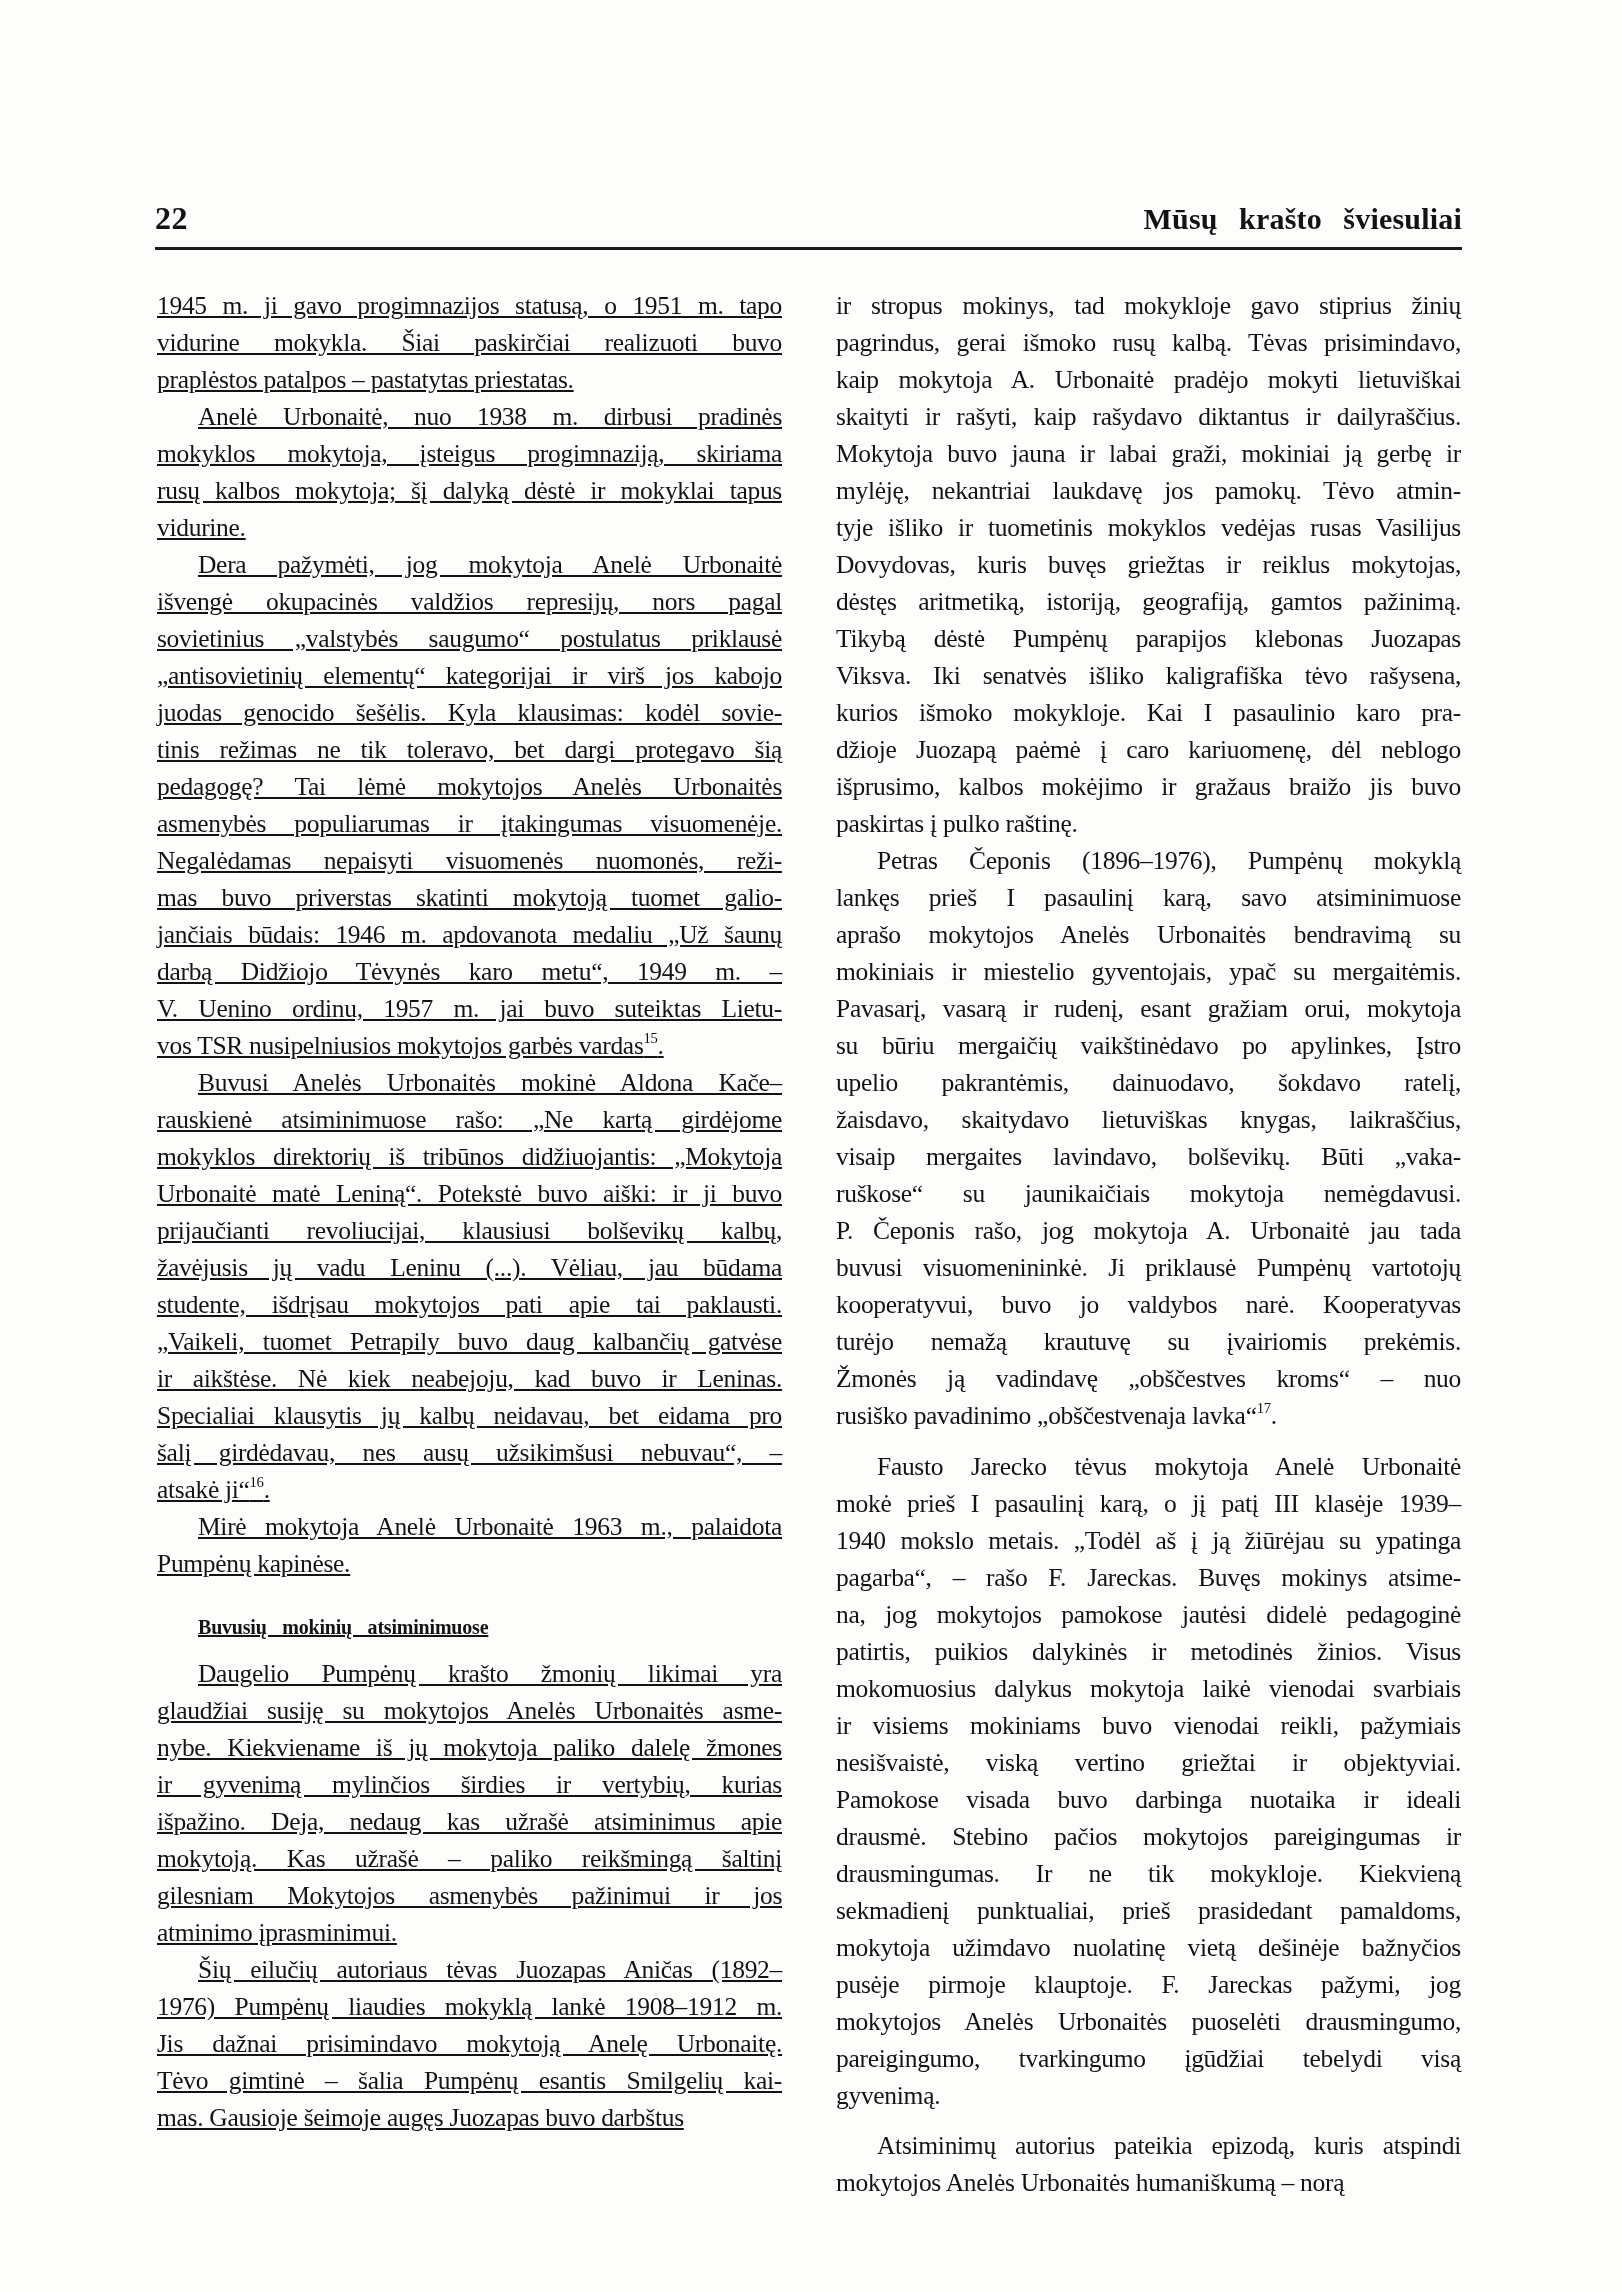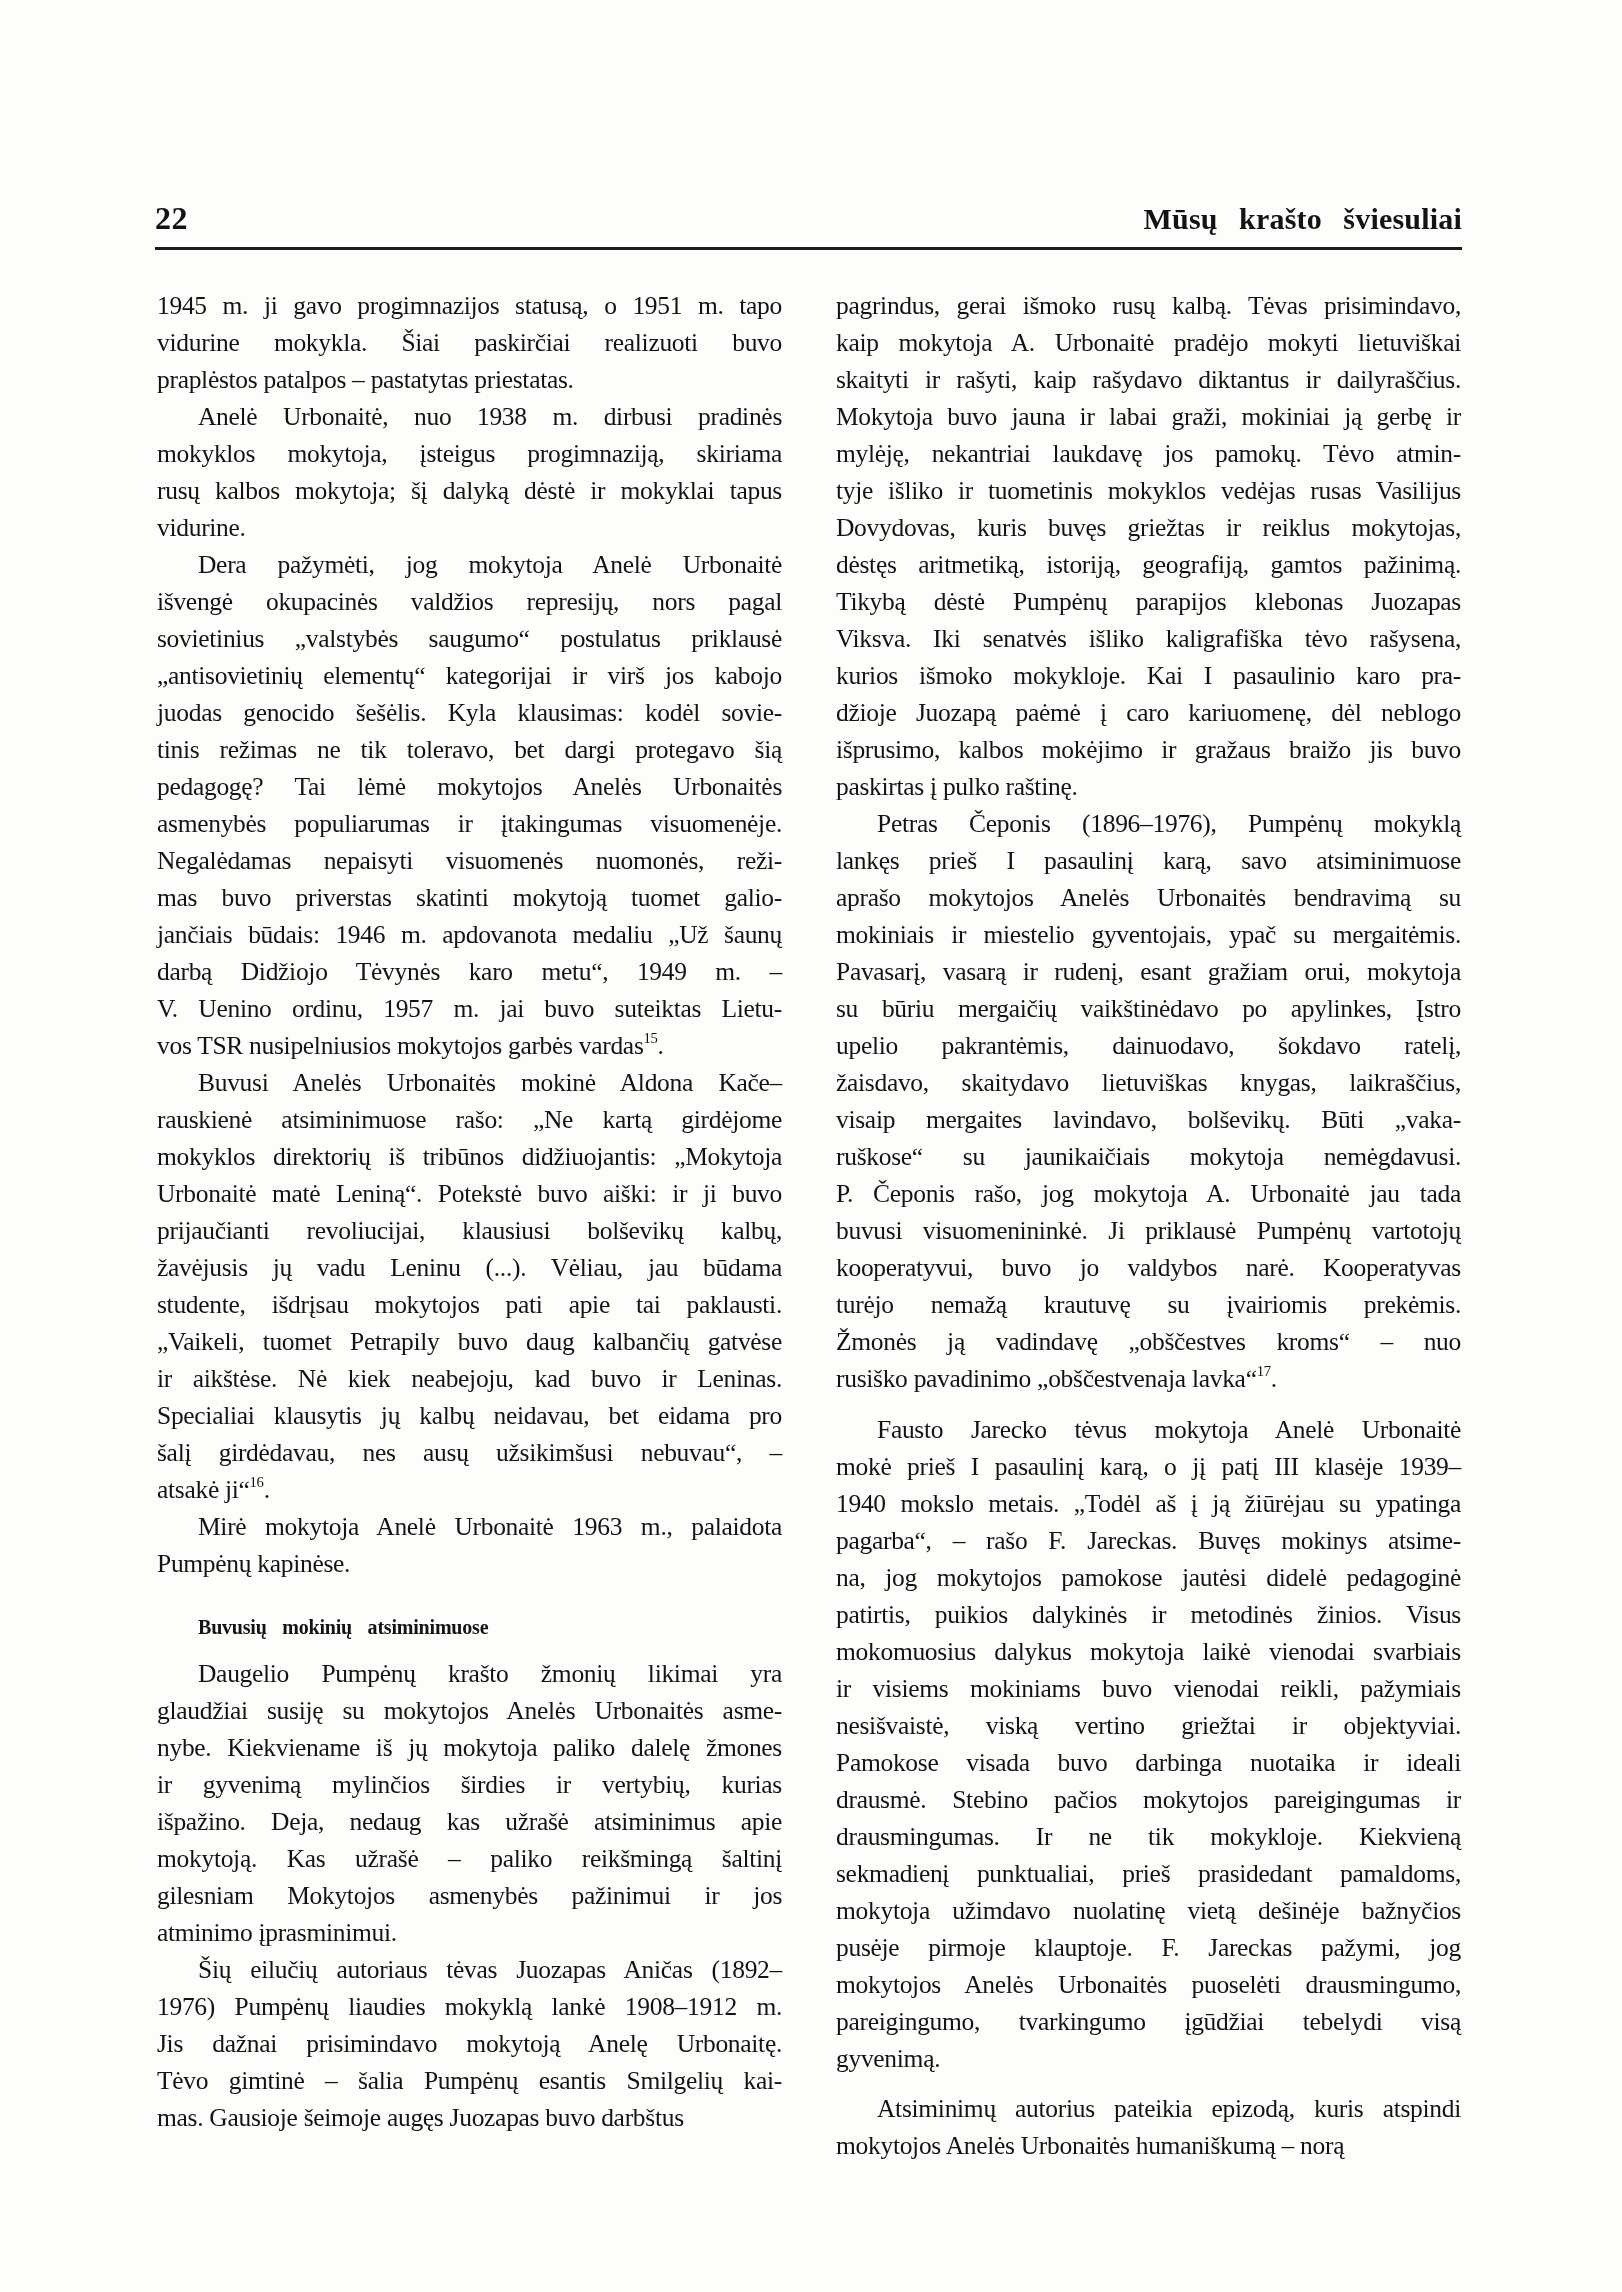--- a/index.html
+++ b/index.html
@@ -26,21 +26,21 @@
     position: absolute;
     left: 155px; right: 160px; top: 247px;
     height: 2.9px; background: #1c1c1c;
   }
 
   
   .column {
     position: absolute; top: 287px;
     width: 625px;
   }
-  .column-left  { left: 157px; }
+  .column-left  { left: 157px; text-decoration: underline; }
   .column-right { left: 836px; }
 
   .para { margin: 0; }
   .para.space-before { margin-top: 13.7px; }
 
   .line {
     height: 37px;
     line-height: 37px;
     font-size: 25.5px;
     letter-spacing: -0.3px;
@@ -141,20 +141,21 @@
       <div class="para">
         <div class="line indent">Šių eilučių autoriaus tėvas Juozapas Aničas (1892–</div>
         <div class="line">1976) Pumpėnų liaudies mokyklą lankė 1908–1912 m.</div>
         <div class="line">Jis dažnai prisimindavo mokytoją Anelę Urbonaitę.</div>
         <div class="line">Tėvo gimtinė – šalia Pumpėnų esantis Smilgelių kai-</div>
         <div class="line last">mas. Gausioje šeimoje augęs Juozapas buvo darbštus</div>
       </div>
     </div>
   <div class="column column-right">
       <div class="para">
+        <div class="line">ir stropus mokinys, tad mokykloje gavo stiprius žinių</div>
         <div class="line">pagrindus, gerai išmoko rusų kalbą. Tėvas prisimindavo,</div>
         <div class="line">kaip mokytoja A. Urbonaitė pradėjo mokyti lietuviškai</div>
         <div class="line">skaityti ir rašyti, kaip rašydavo diktantus ir dailyraščius.</div>
         <div class="line">Mokytoja buvo jauna ir labai graži, mokiniai ją gerbę ir</div>
         <div class="line">mylėję, nekantriai laukdavę jos pamokų. Tėvo atmin-</div>
         <div class="line">tyje išliko ir tuometinis mokyklos vedėjas rusas Vasilijus</div>
         <div class="line">Dovydovas, kuris buvęs griežtas ir reiklus mokytojas,</div>
         <div class="line">dėstęs aritmetiką, istoriją, geografiją, gamtos pažinimą.</div>
         <div class="line">Tikybą dėstė Pumpėnų parapijos klebonas Juozapas</div>
         <div class="line">Viksva. Iki senatvės išliko kaligrafiška tėvo rašysena,</div>

